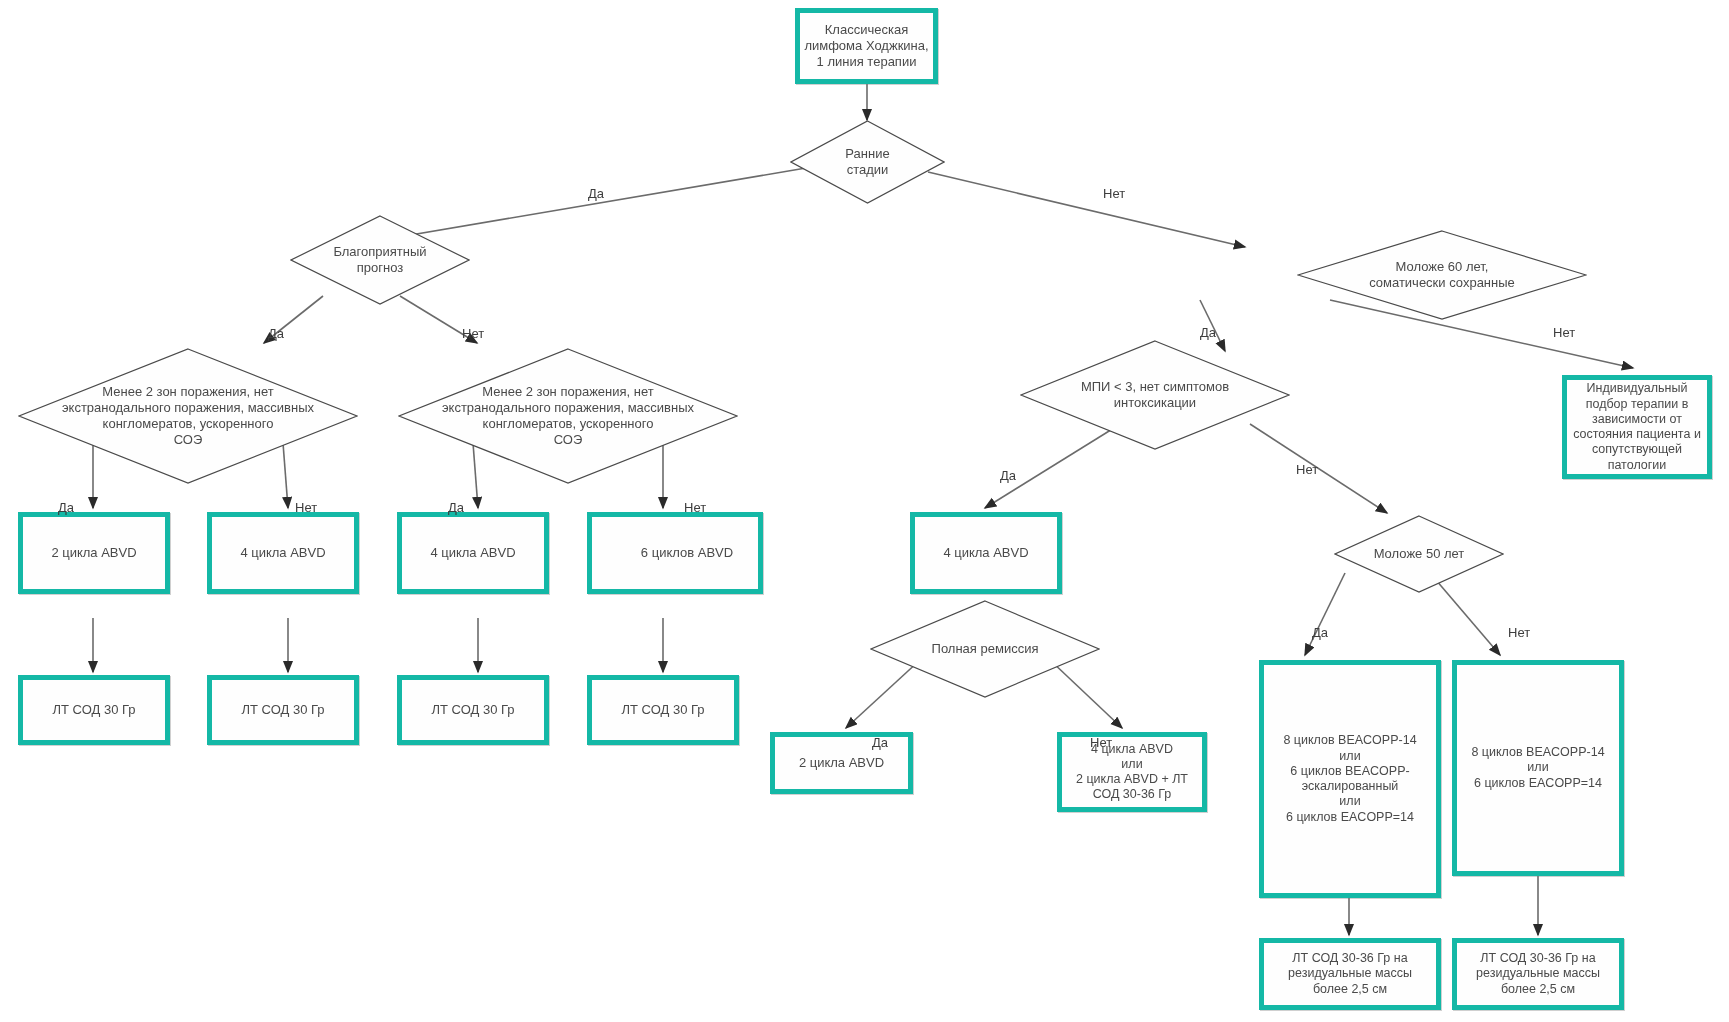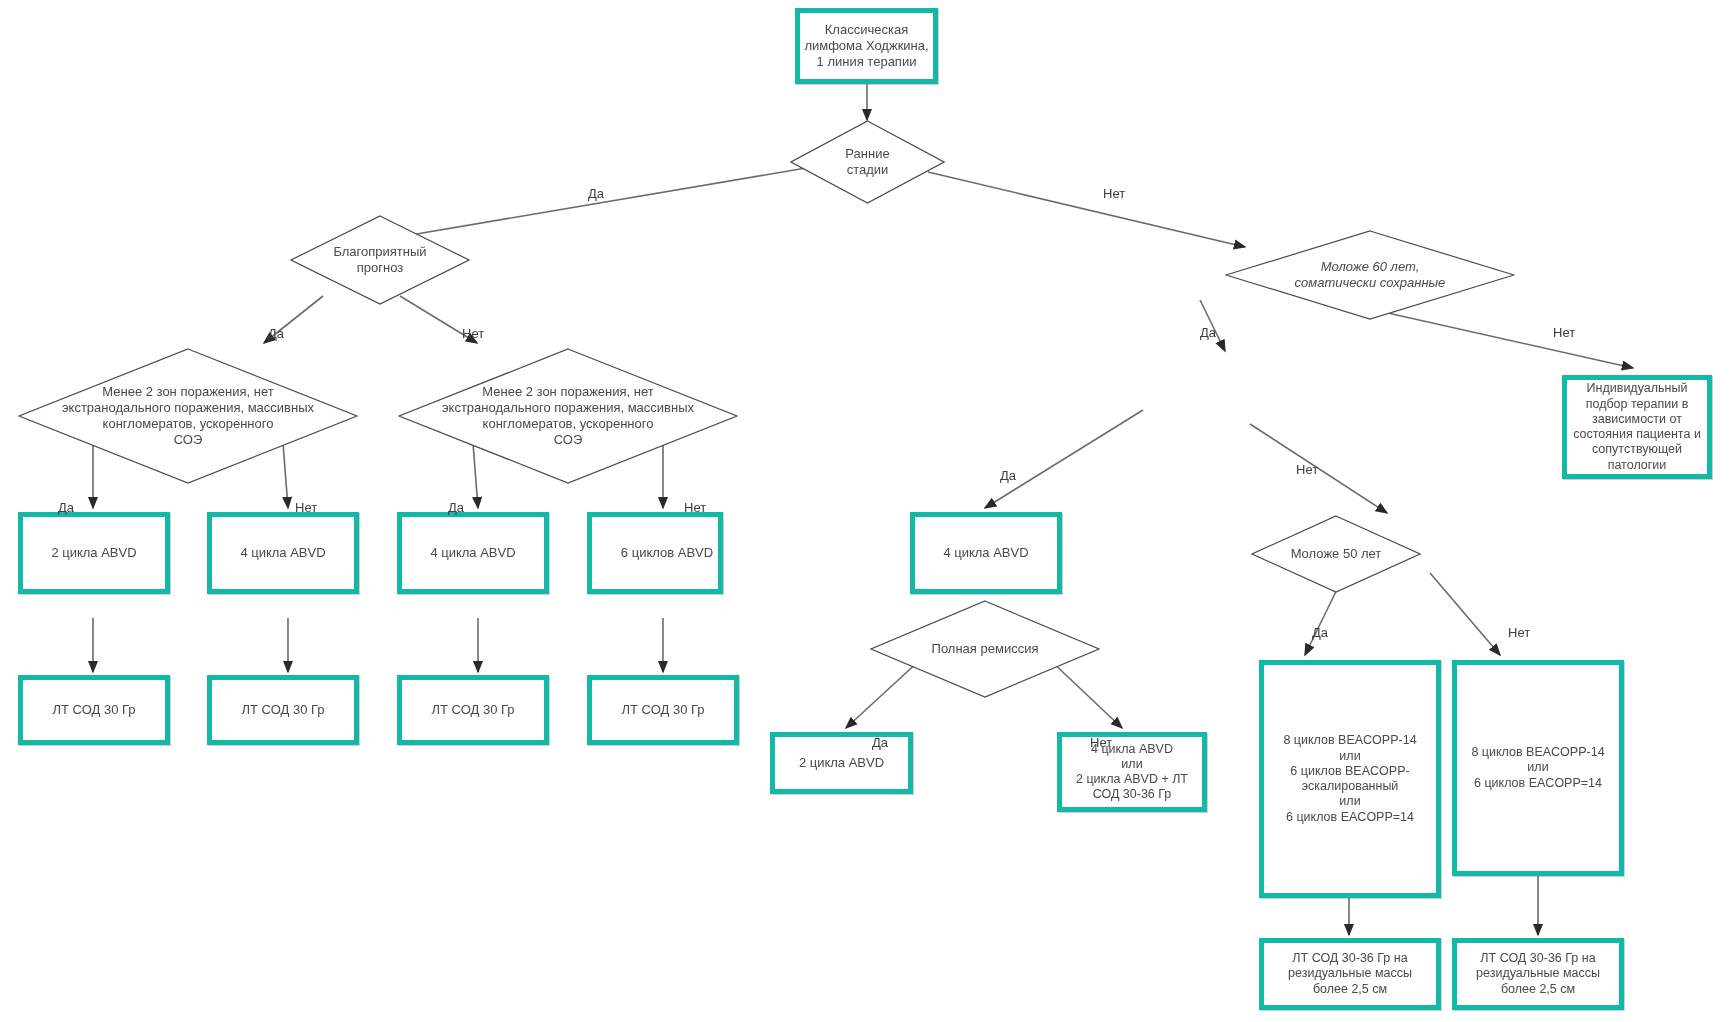--- a/index.html
+++ b/index.html
@@ -151,21 +151,21 @@
   </div>
 
   <div class="diamond-wrap" style="left:790px; top:120px; width:155px; height:84px;">
     <svg class="diamond-shape" viewBox="0 0 155 84" preserveAspectRatio="none">
       <polygon points="77.5,1 154,42 77.5,83 1,42" fill="#fefefe" stroke="#4a4a4a" stroke-width="1.2"></polygon>
     </svg>
     <div class="diamond-label">Ранние
 стадии</div>
   </div>
 
-  <div class="diamond-wrap" style="left:1225px; top:230px; width:290px; height:90px;font-style:italic;">
+  <div class="diamond-wrap" style="left:1297px; top:230px; width:290px; height:90px;">
     <svg class="diamond-shape" viewBox="0 0 290 90" preserveAspectRatio="none">
       <polygon points="145,1 289,45 145,89 1,45" fill="#fefefe" stroke="#4a4a4a" stroke-width="1.2"></polygon>
     </svg>
     <div class="diamond-label">Моложе 60 лет,
 соматически сохранные</div>
   </div>
 
   <div class="diamond-wrap" style="left:18px; top:348px; width:340px; height:136px;">
     <svg class="diamond-shape" viewBox="0 0 340 136" preserveAspectRatio="none">
       <polygon points="170,1 339,68 170,135 1,68" fill="#fefefe" stroke="#4a4a4a" stroke-width="1.2"></polygon>
@@ -179,32 +179,39 @@
   <div class="diamond-wrap" style="left:398px; top:348px; width:340px; height:136px;">
     <svg class="diamond-shape" viewBox="0 0 340 136" preserveAspectRatio="none">
       <polygon points="170,1 339,68 170,135 1,68" fill="#fefefe" stroke="#4a4a4a" stroke-width="1.2"></polygon>
     </svg>
     <div class="diamond-label" style="left:4%; width:92%;">Менее 2 зон поражения, нет
 экстранодального поражения, массивных
 конгломератов, ускоренного
 СОЭ</div>
   </div>
 
+  <div class="diamond-wrap" style="left:1020px; top:340px; width:270px; height:110px;">
+    <svg class="diamond-shape" viewBox="0 0 270 110" preserveAspectRatio="none">
+      <polygon points="135,1 269,55 135,109 1,55" fill="#fefefe" stroke="#4a4a4a" stroke-width="1.2"></polygon>
+    </svg>
+    <div class="diamond-label" style="left:6%; width:88%;">МПИ &lt; 3, нет симптомов
+интоксикации</div>
+  </div>
 
   <div class="node box" style="left:1562px; top:375px; width:150px; height:104px; font-size:12.5px;">Индивидуальный
 подбор терапии в
 зависимости от
 состояния пациента и
 сопутствующей
 патологии</div>
 
   <div class="node box" style="left:18px; top:512px; width:152px; height:82px;">2 цикла ABVD</div>
   <div class="node box" style="left:207px; top:512px; width:152px; height:82px;">4 цикла ABVD</div>
   <div class="node box" style="left:397px; top:512px; width:152px; height:82px;">4 цикла ABVD</div>
-  <div class="node box" style="left:587px; top:512px; width:136px; height:82px;padding-left:28px;">6 циклов ABVD</div>
+  <div class="node box" style="left:587px; top:512px; width:176px; height:82px;padding-left:28px;">6 циклов ABVD</div>
 
   <div class="node box" style="left:18px; top:675px; width:152px; height:70px;">ЛТ СОД 30 Гр</div>
   <div class="node box" style="left:207px; top:675px; width:152px; height:70px;">ЛТ СОД 30 Гр</div>
   <div class="node box" style="left:397px; top:675px; width:152px; height:70px;">ЛТ СОД 30 Гр</div>
   <div class="node box" style="left:587px; top:675px; width:152px; height:70px;">ЛТ СОД 30 Гр</div>
 
   <div class="node box" style="left:910px; top:512px; width:152px; height:82px;">4 цикла ABVD</div>
 
   <div class="diamond-wrap" style="left:870px; top:600px; width:230px; height:98px;">
     <svg class="diamond-shape" viewBox="0 0 230 98" preserveAspectRatio="none">
@@ -212,21 +219,21 @@
     </svg>
     <div class="diamond-label" style="left:5%; width:90%;text-align:center;">Полная ремиссия</div>
   </div>
 
   <div class="node box" style="left:770px; top:732px; width:143px; height:62px;">2 цикла ABVD</div>
   <div class="node box" style="left:1057px; top:732px; width:150px; height:80px; font-size:12.5px;">4 цикла ABVD
 или
 2 цикла ABVD + ЛТ
 СОД 30-36 Гр</div>
 
-  <div class="diamond-wrap" style="left:1251px; top:515px; width:170px; height:78px;">
+  <div class="diamond-wrap" style="left:1334px; top:515px; width:170px; height:78px;">
     <svg class="diamond-shape" viewBox="0 0 170 78" preserveAspectRatio="none">
       <polygon points="85,1 169,39 85,77 1,39" fill="#fefefe" stroke="#4a4a4a" stroke-width="1.2"></polygon>
     </svg>
     <div class="diamond-label" style="left:6%; width:88%;">Моложе 50 лет</div>
   </div>
 
   <div class="node box" style="left:1259px; top:660px; width:182px; height:238px; font-size:12.5px;">8 циклов BEACOPP-14
 или
 6 циклов BEACOPP-
 эскалированный

